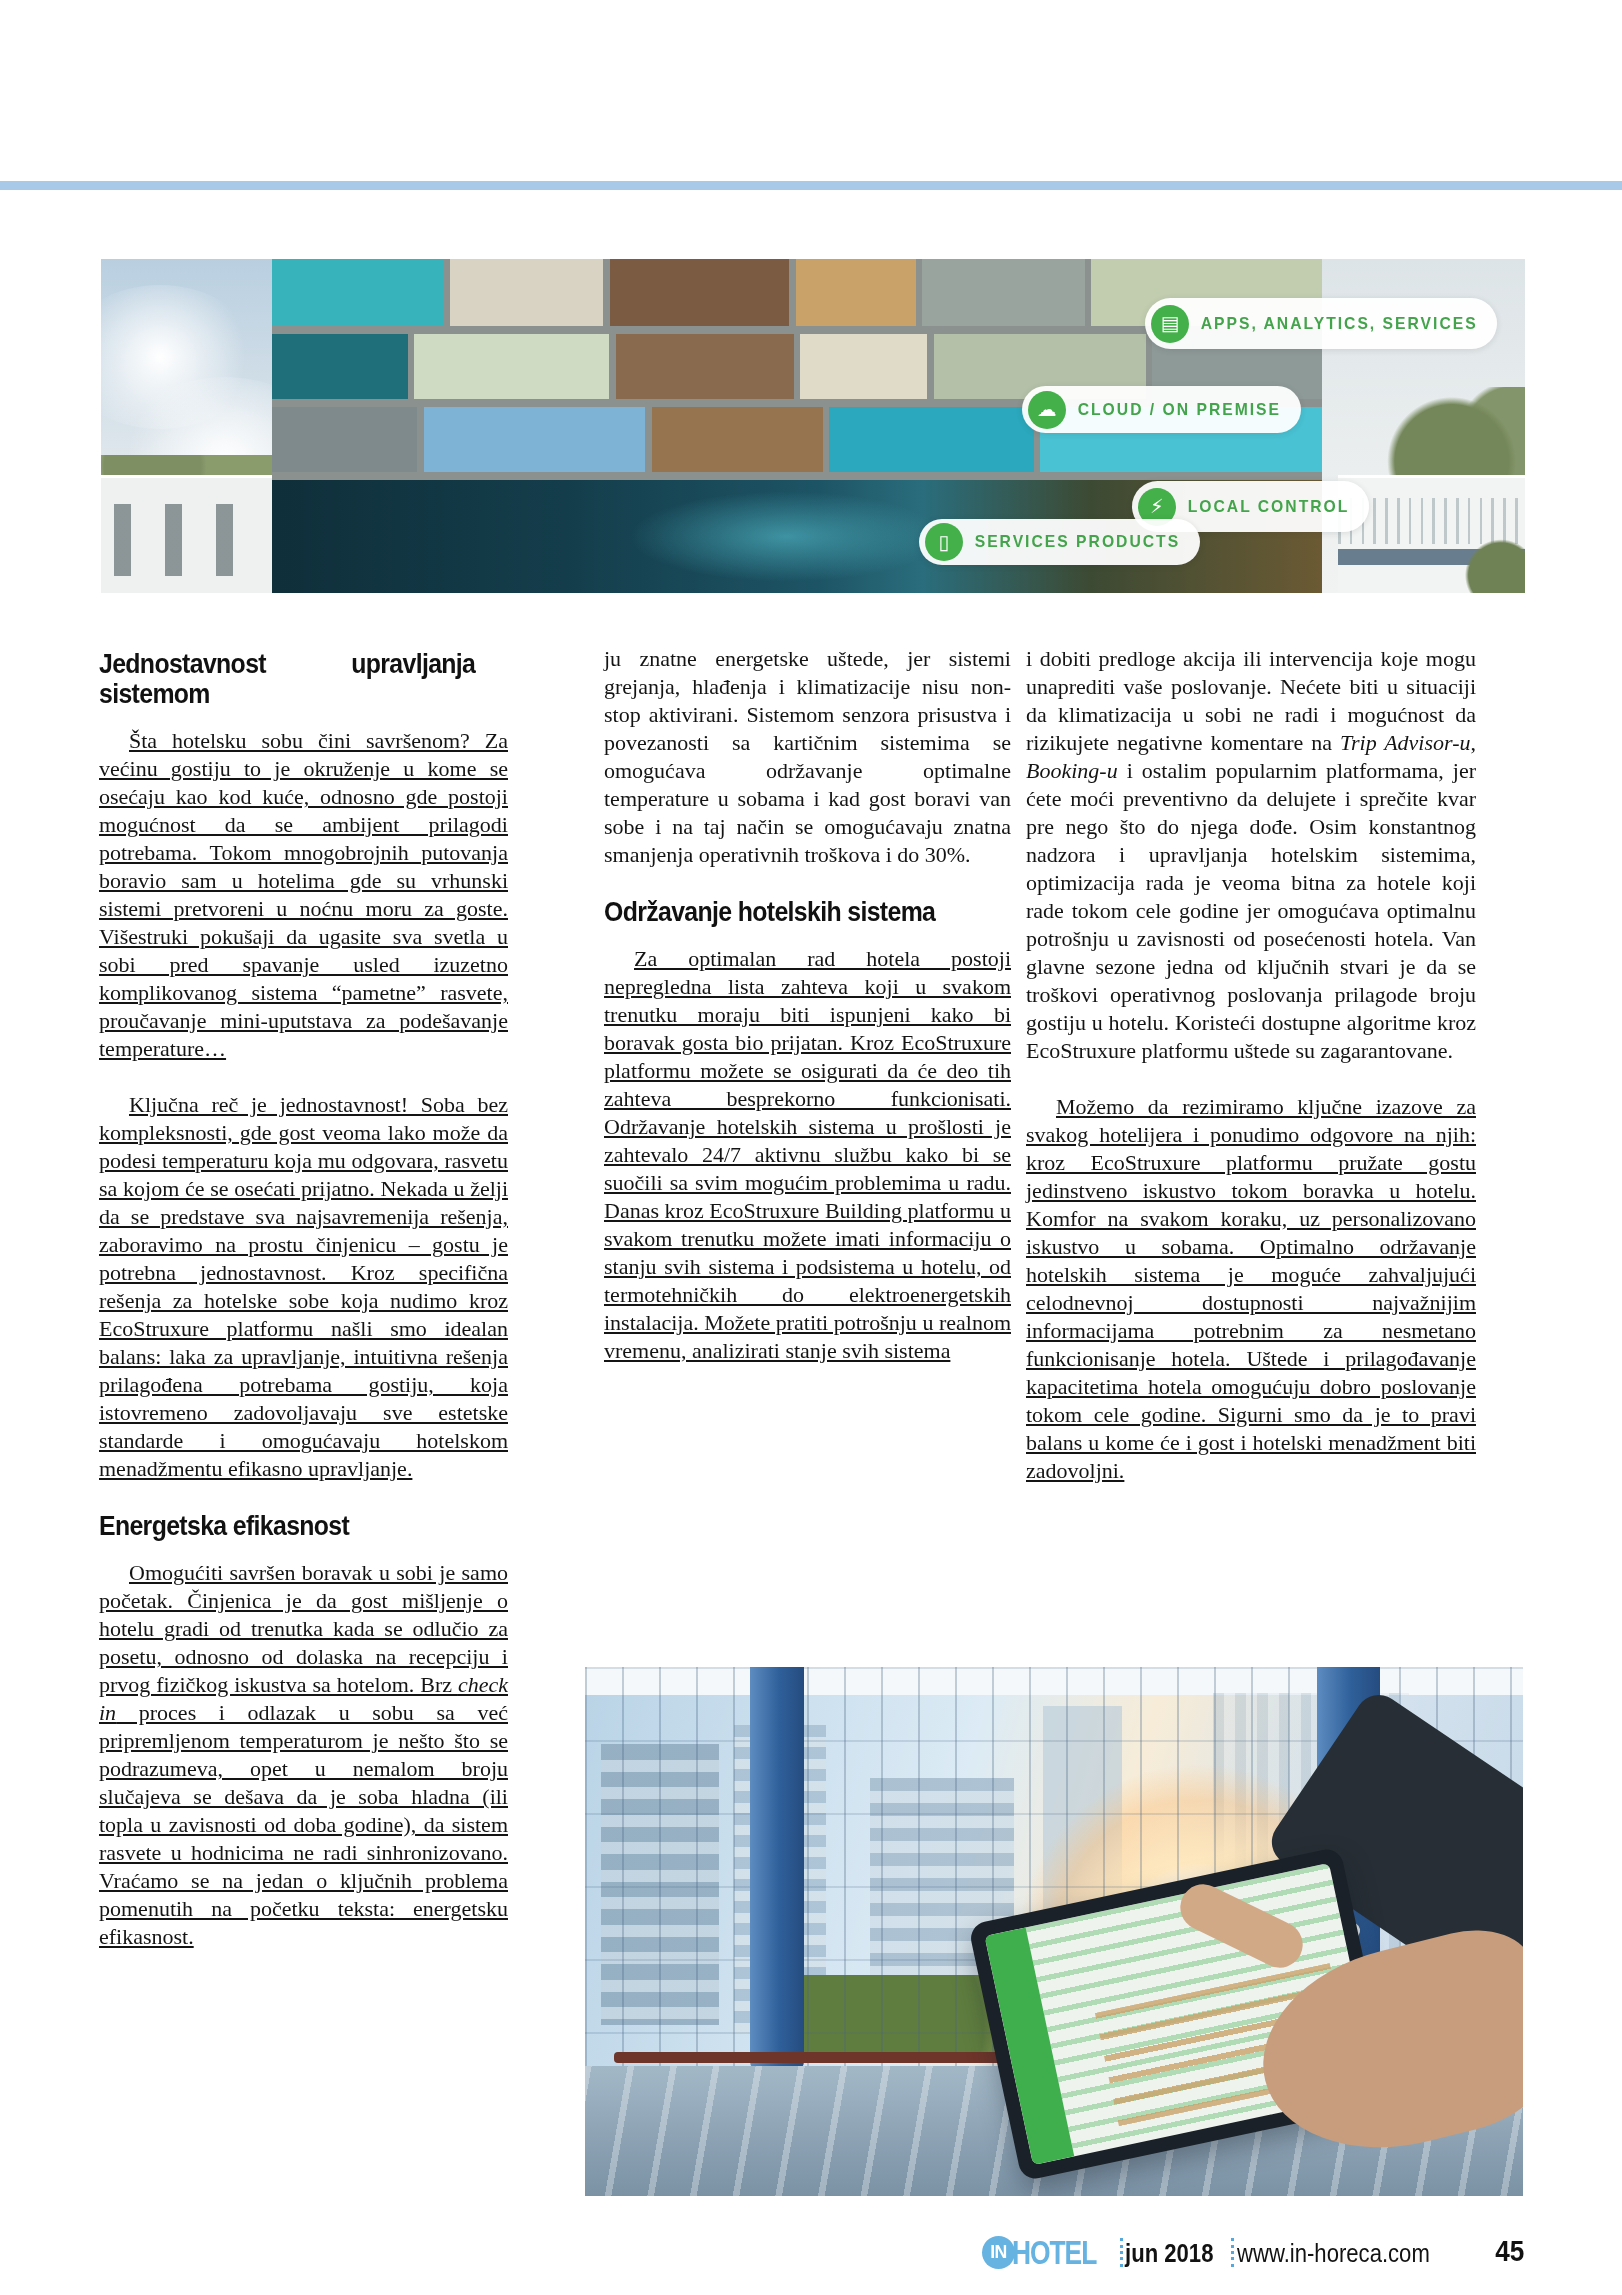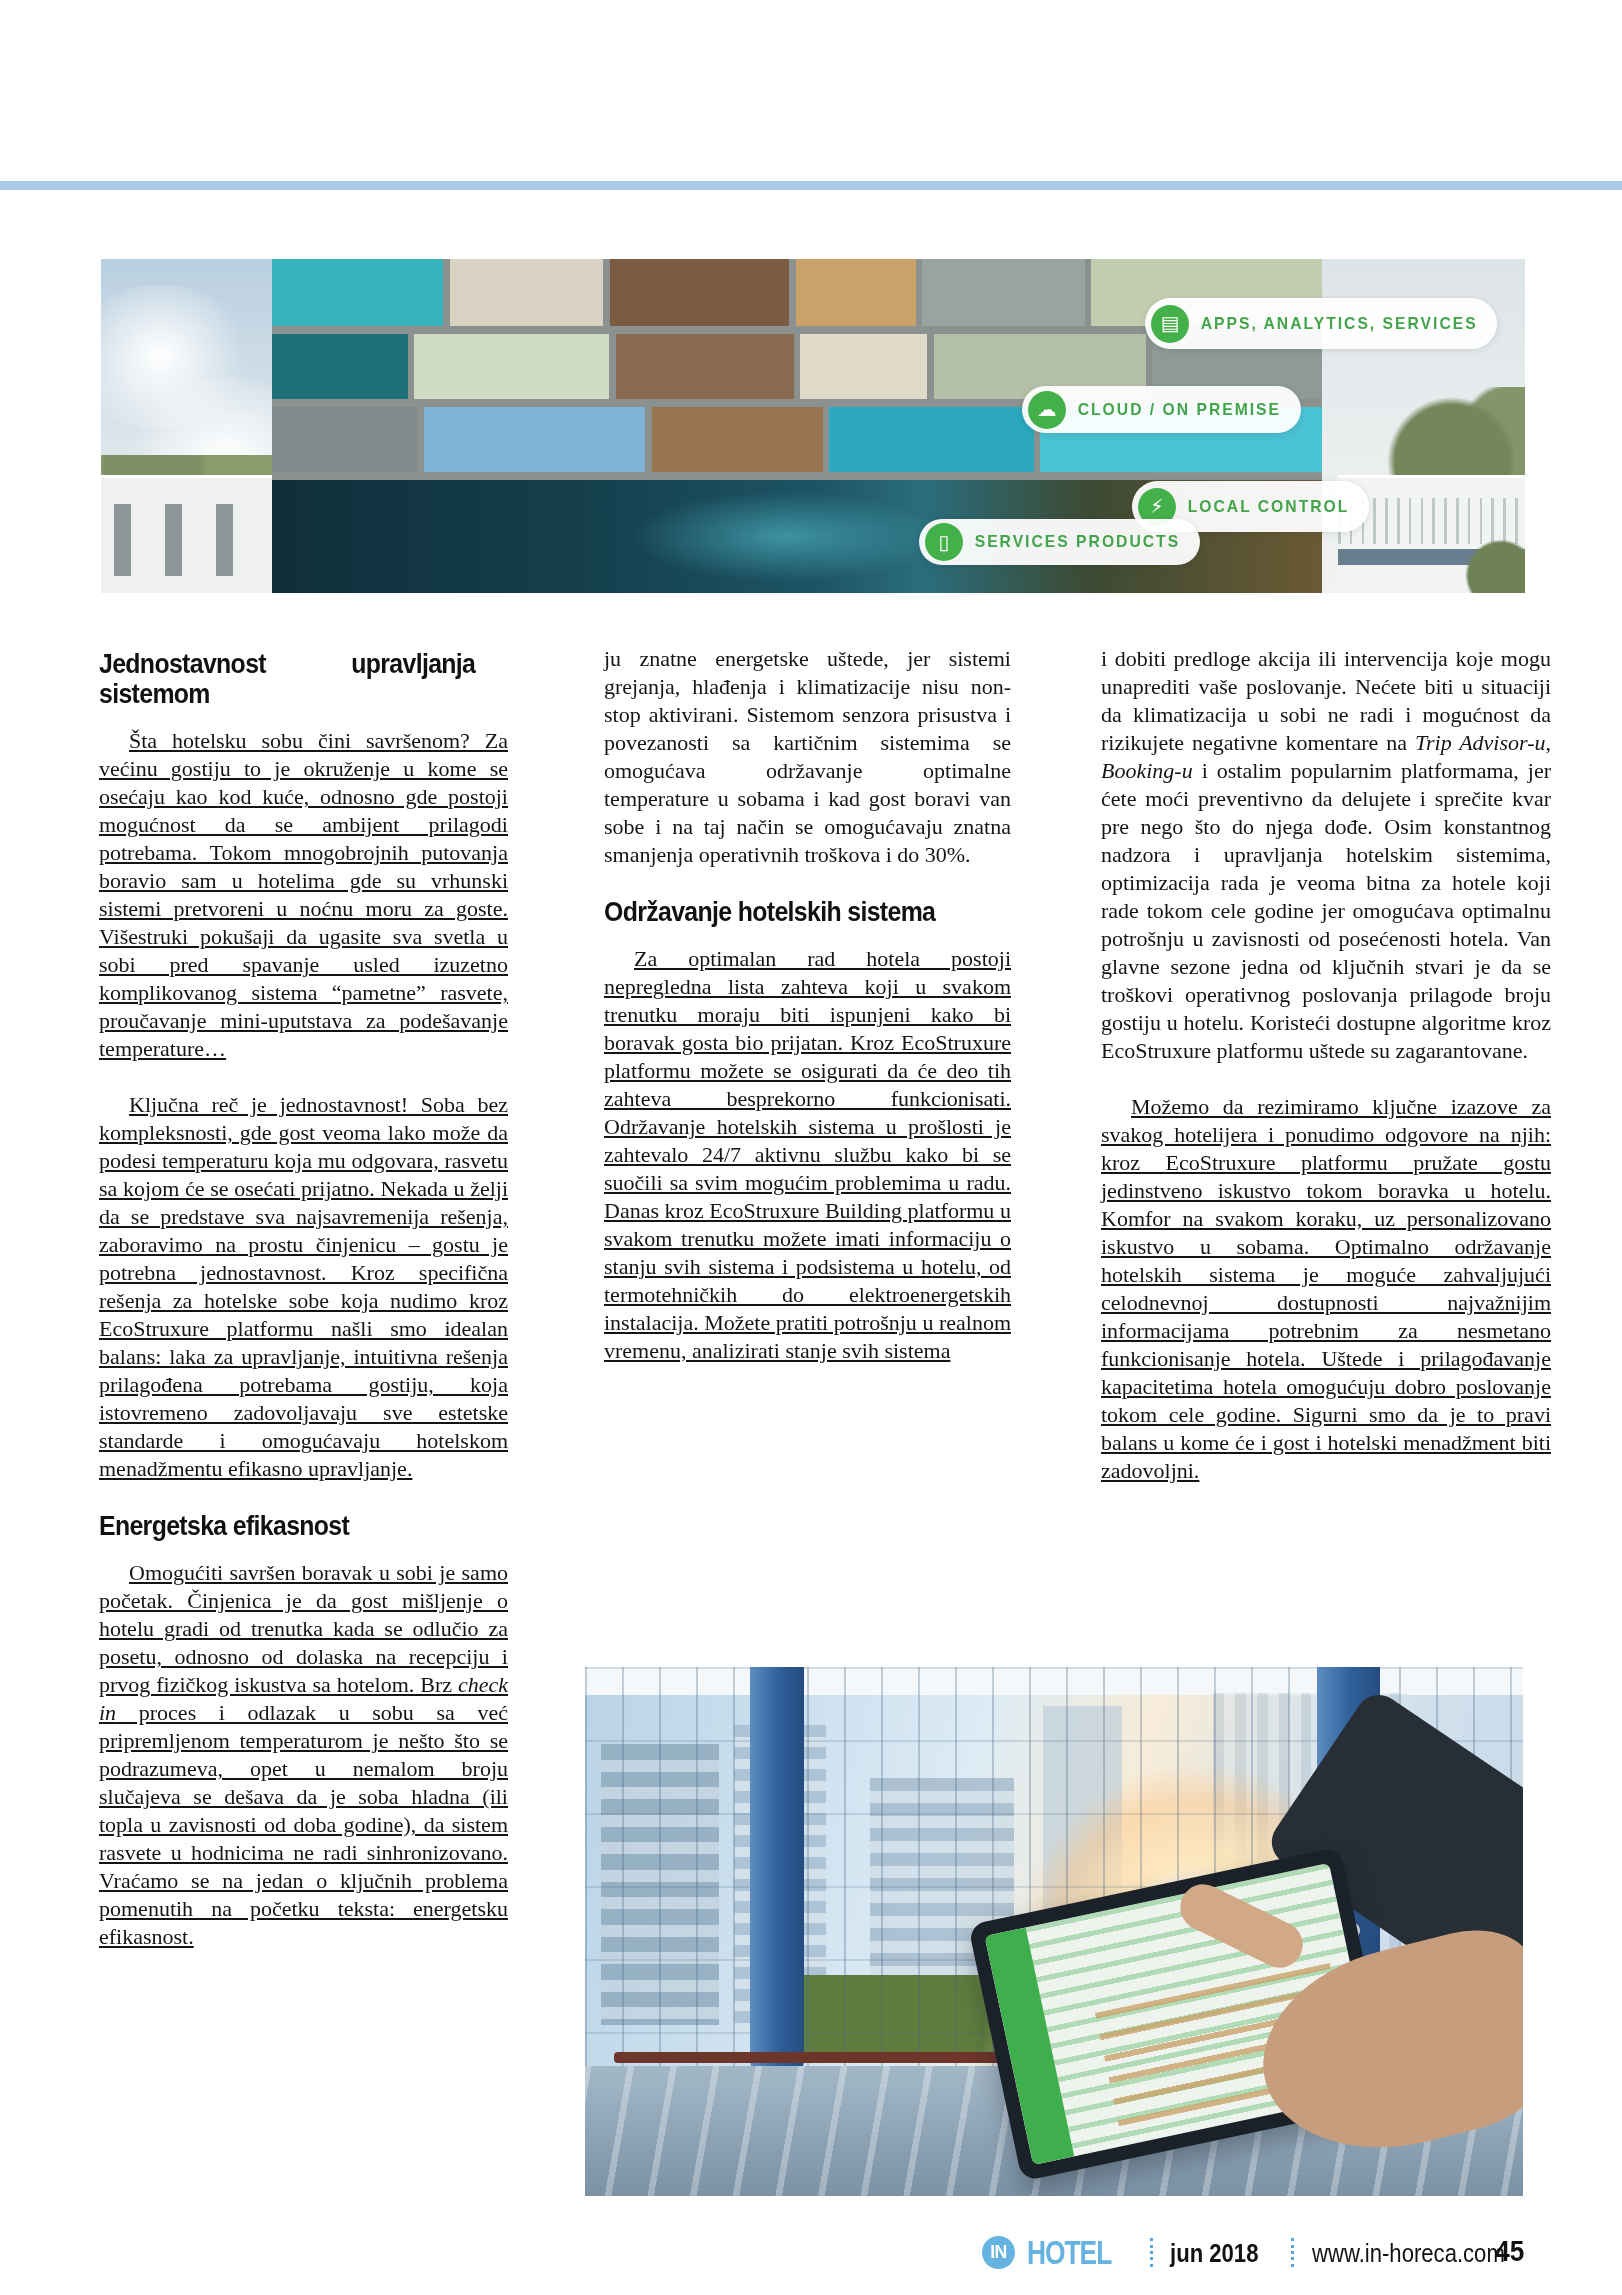--- a/index.html
+++ b/index.html
@@ -52,21 +52,21 @@
         align-items:center;gap:11.8px;padding:0 19.6px 0 5.9px;box-shadow:0 1.3px 6.5px rgba(30,40,40,.12);z-index:5;}
   .pill .dot{width:38px;height:38px;border-radius:50%;background:#43b04a;color:#ffffff;
         display:flex;align-items:center;justify-content:center;font-size:19.6px;flex:0 0 38px;
         font-family:"DejaVu Sans",sans-serif;}
   .pill .lbl{color:#43a44b;font:700 15.7px/1 "Liberation Sans",sans-serif;letter-spacing:2px;white-space:nowrap;}
 
   
   .col{position:absolute;top:645px;text-align:justify;font-size:22px;line-height:28px;}
   .col1{left:99px;width:409px;}
   .col2{left:604px;width:407px;}
-  .col3{left:1101px;width:450px;}
+  .col3{left:1026px;width:450px;}
   .col p{margin:0 0 28px 0;}
   .col p.ind{text-indent:30px;text-decoration:underline;}
   h3.art{font-family:"Liberation Sans",sans-serif;font-weight:700;font-size:27px;line-height:30px;
         letter-spacing:-0.7px;transform:scaleX(.92);transform-origin:0 50%;margin:3.9px 0 18.3px 0;color:#111;}
   blockquote.quote{margin:7.9px 3.9px 30px 3.9px;text-align:center;font-style:italic;
         font-size:30px;line-height:38px;color:#58a2d1;}
 
   
   .photo{position:absolute;left:585px;top:1667px;width:938px;height:529px;overflow:hidden;z-index:2;
         background:linear-gradient(105deg,#b9d3e6 0%,#dcebf5 38%,#f7ecd8 54%,#d4e2ee 75%,#c2d6e6 100%);}
@@ -108,21 +108,21 @@
   .ph-screen .rows{position:absolute;left:42px;top:0;right:0;bottom:0;
         background:repeating-linear-gradient(180deg,rgba(63,174,76,.35) 0 5.2px,transparent 5.2px 17px);}
   .ph-screen .gantt{position:absolute;left:92px;top:98px;right:19.6px;bottom:19.6px;
         background:repeating-linear-gradient(180deg,rgba(201,162,106,.8) 0 5.9px,transparent 5.9px 22px);}
   .ph-hand-r{position:absolute;right:-26px;top:281px;width:288px;height:196px;background:#c79d7d;
         border-radius:60% 30% 40% 60%;transform:rotate(-14deg);}
   .ph-finger{position:absolute;right:216px;top:236px;width:131px;height:46px;background:#d2a987;
         border-radius:26px;transform:rotate(26deg);}
 
   
-  .footer-group{position:absolute;left:982px;top:2234px;height:37px;display:flex;align-items:center;gap:16px;z-index:3;}
+  .footer-group{position:absolute;left:982px;top:2234px;height:37px;display:flex;align-items:center;gap:1px;z-index:3;}
   .logo-circle{width:33px;height:33px;border-radius:50%;background:#66b2e0;color:#ffffff;
         display:flex;align-items:center;justify-content:center;
         font:700 17.7px/1 "Liberation Sans",sans-serif;letter-spacing:-0.7px;}
   .logo-text{display:inline-block;color:#66b2e0;font:700 33px/1 "Liberation Sans",sans-serif;
         letter-spacing:-1.3px;transform:scaleX(.8);transform-origin:0 50%;margin-left:-3.9px;}
   .dotsep{display:inline-block;height:29px;border-left:3.3px dotted #56a7dc;margin:0 1.3px;}
   .f-date{display:inline-block;font:700 26px/1 "Liberation Sans",sans-serif;color:#121212;
         transform:scaleX(.85);transform-origin:0 50%;}
   .f-site{display:inline-block;font:400 26px/1 "Liberation Sans",sans-serif;color:#121212;
         transform:scaleX(.85);transform-origin:0 50%;}

